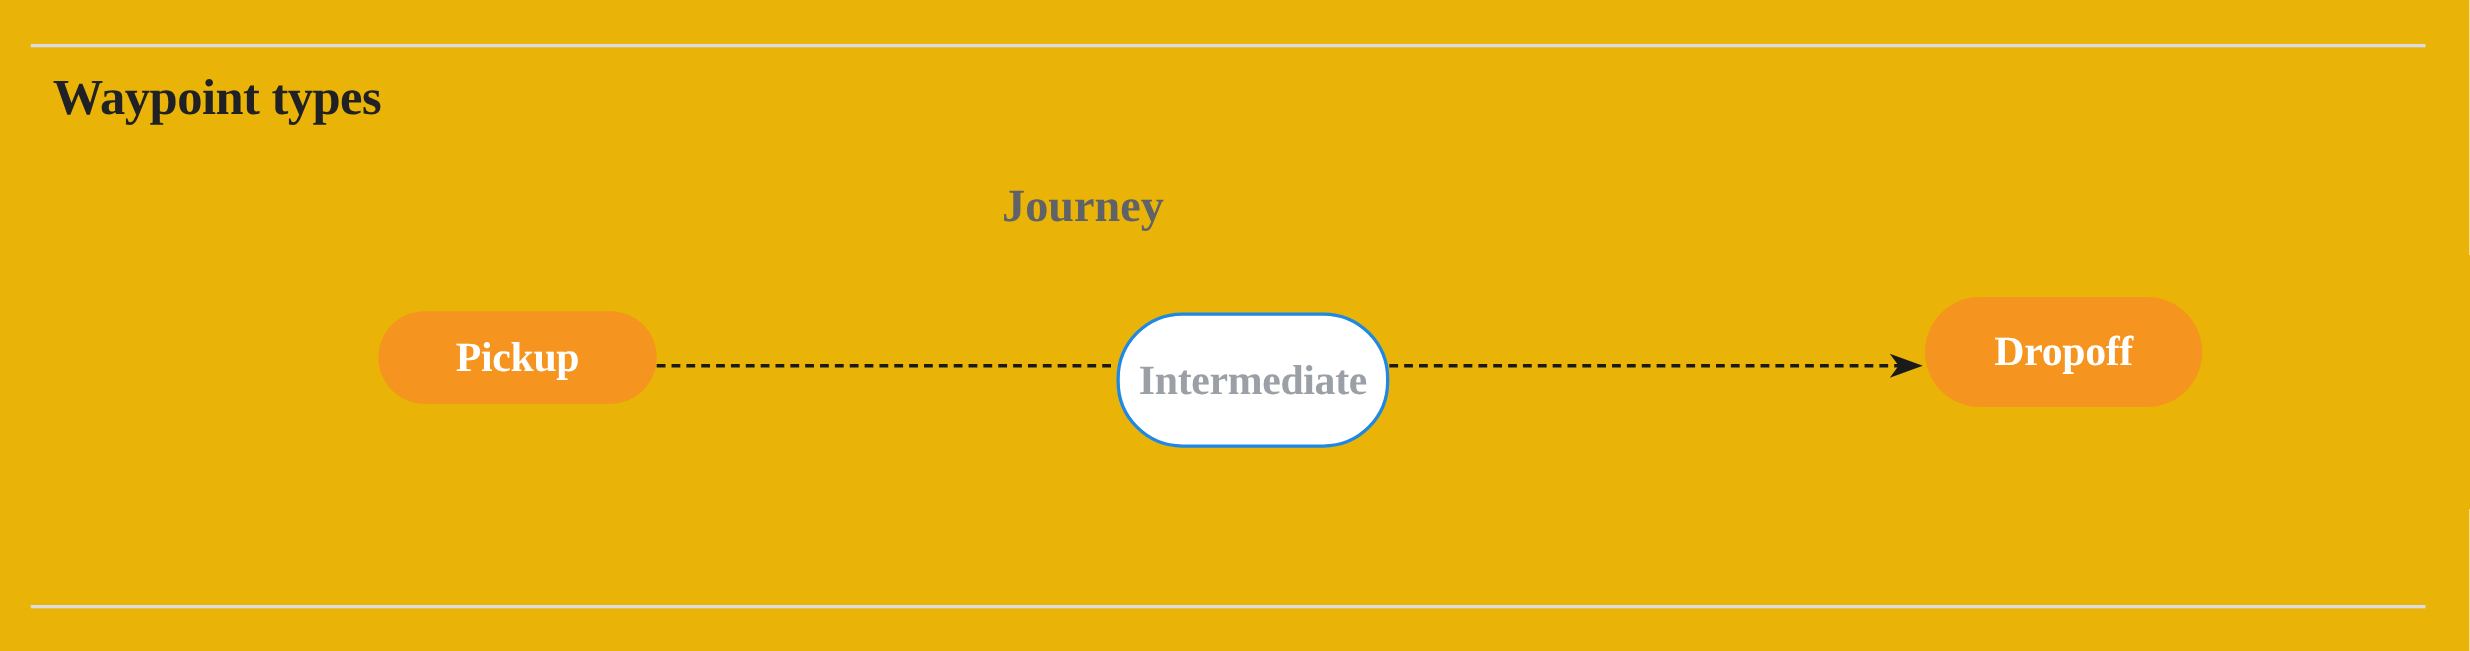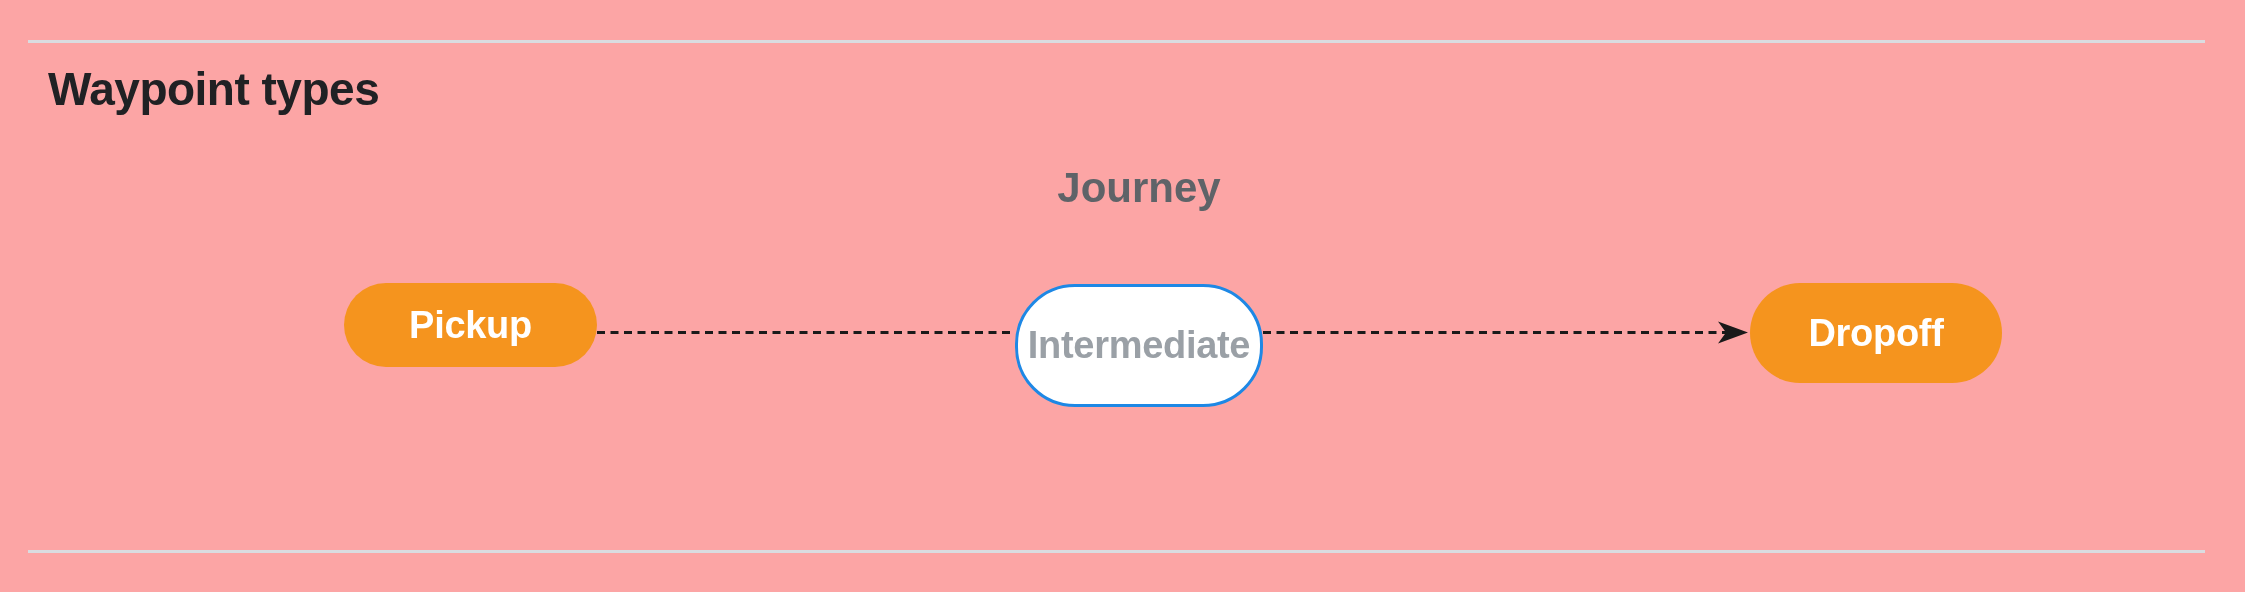--- a/index.html
+++ b/index.html
@@ -12,22 +12,23 @@
     --connector: #1A1A1A;
   }
   * { margin: 0; padding: 0; box-sizing: border-box; }
   html, body { background: #ffffff; }
   body { font-family: "Liberation Sans", "DejaVu Sans", sans-serif; }
 
   .screen {
     position: relative;
     width: 2245px;
     height: 592px;
-    background: #fca5a5;
+    background: #eab308;
     overflow: hidden;
+    font-family: Liberation Serif, serif;
   }
 
   .divider {
     position: absolute;
     left: 28px;
     width: 2177px;
     height: 3px;
     background: var(--divider);
   }
   .divider.top { top: 40px; }
@@ -38,24 +39,24 @@
     left: 48px;
     top: 62px;
     font-size: 46px;
     font-weight: bold;
     letter-spacing: -0.5px;
     color: var(--text-dark);
   }
 
   .journey-caption {
     position: absolute;
-    left: 939px;
+    left: 911px;
     top: 164px;
     width: 400px;
-    text-align: center;
+    text-align: left;
     font-size: 42px;
     font-weight: bold;
     color: var(--text-gray);
   }
 
   .pill {
     position: absolute;
     display: flex;
     align-items: center;
     justify-content: center;
@@ -69,21 +70,21 @@
     background: var(--accent-orange);
     color: #ffffff;
   }
   .pill.intermediate {
     background: #ffffff;
     border: 3px solid var(--accent-blue);
     color: var(--muted-gray);
   }
   .pill.pickup   { left: 344px;  top: 283px; width: 253px; height: 84px; }
   .pill.mid      { left: 1015px; top: 284px; width: 248px; height: 123px; }
-  .pill.dropoff  { left: 1750px; top: 283px; width: 252px; height: 100px; }
+  .pill.dropoff  { left: 1750px; top: 270px; width: 252px; height: 100px; }
 
   .connector-layer {
     position: absolute;
     left: 0; top: 0;
     width: 2245px;
     height: 592px;
     pointer-events: none;
   }
   .dashed-edge {
     stroke: var(--connector);

